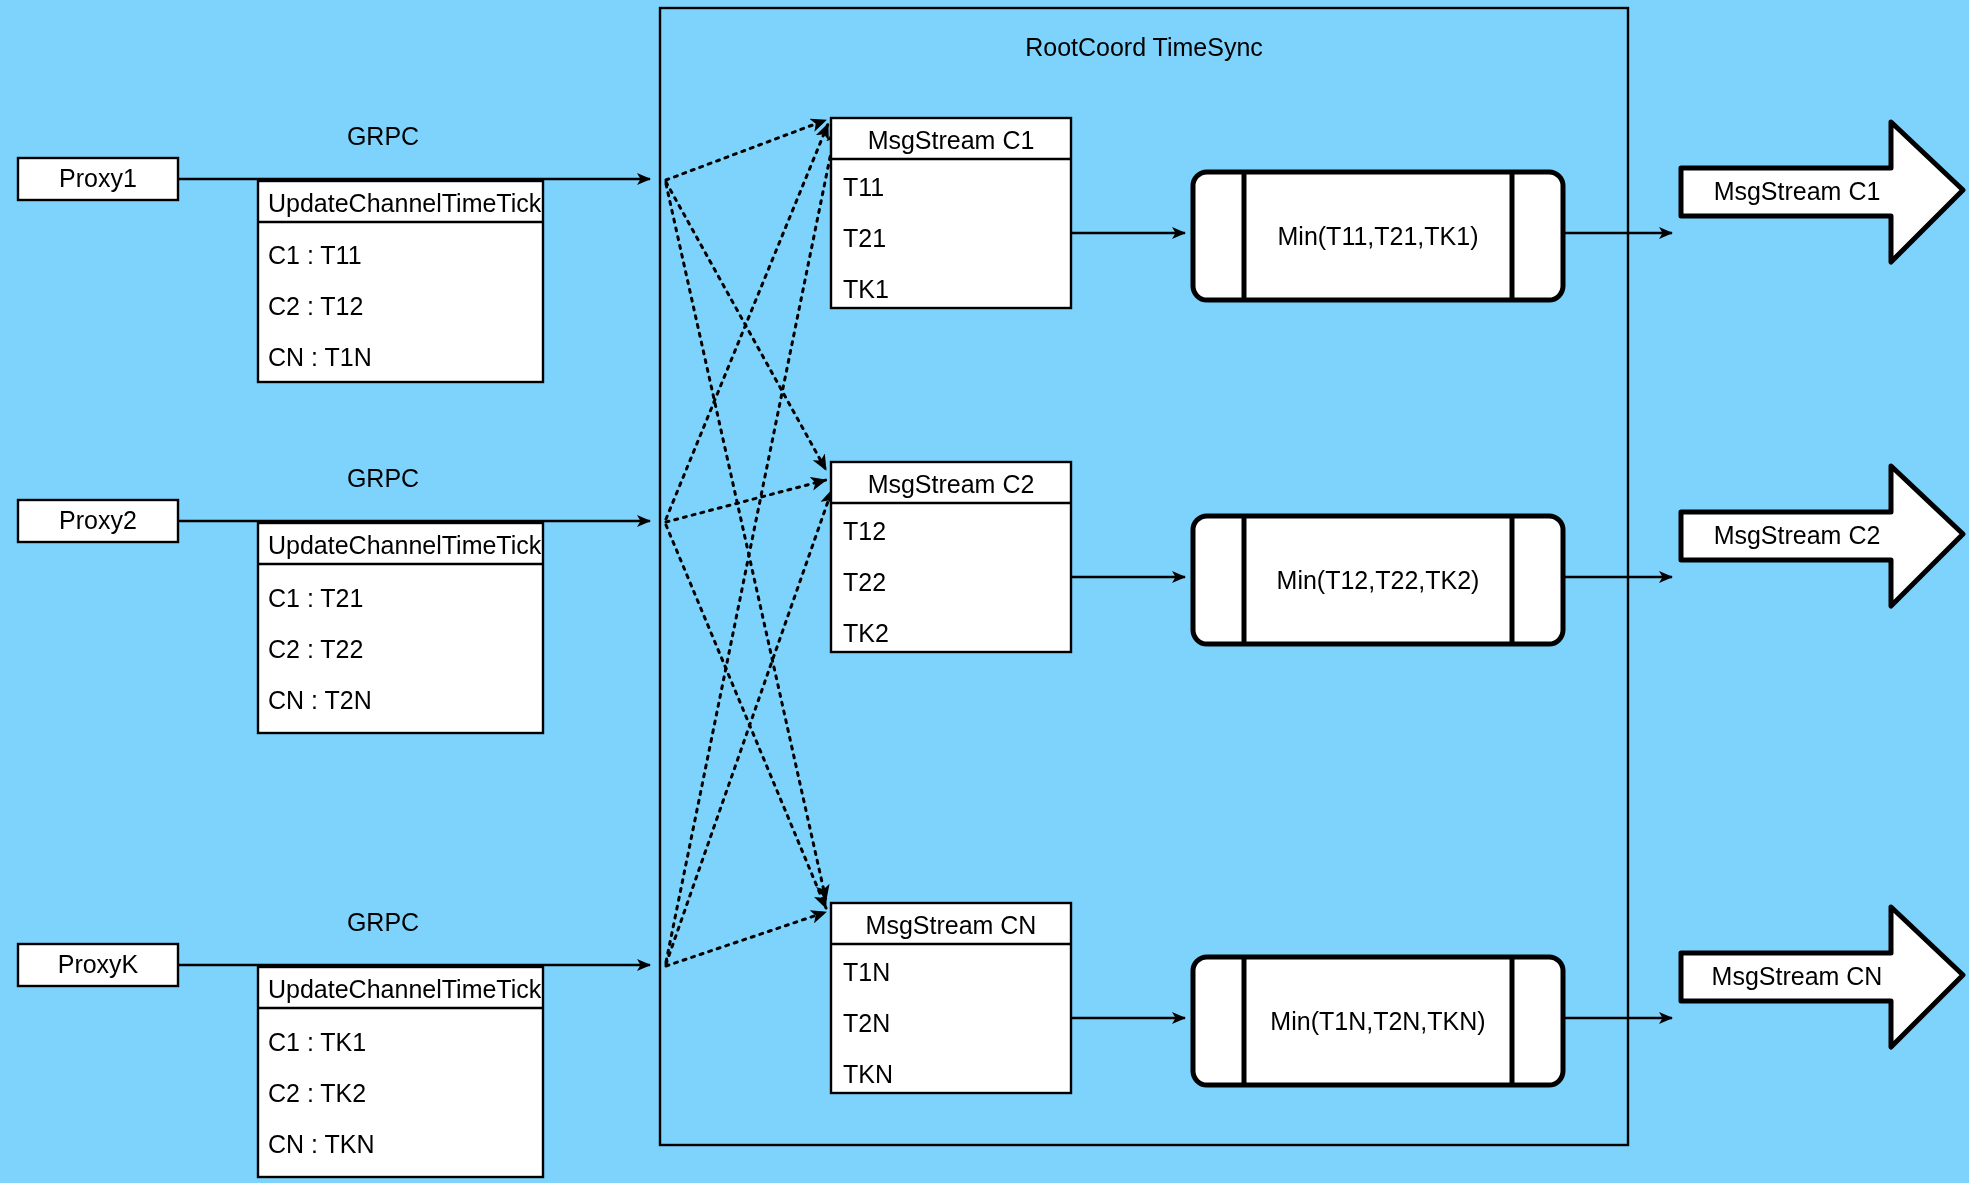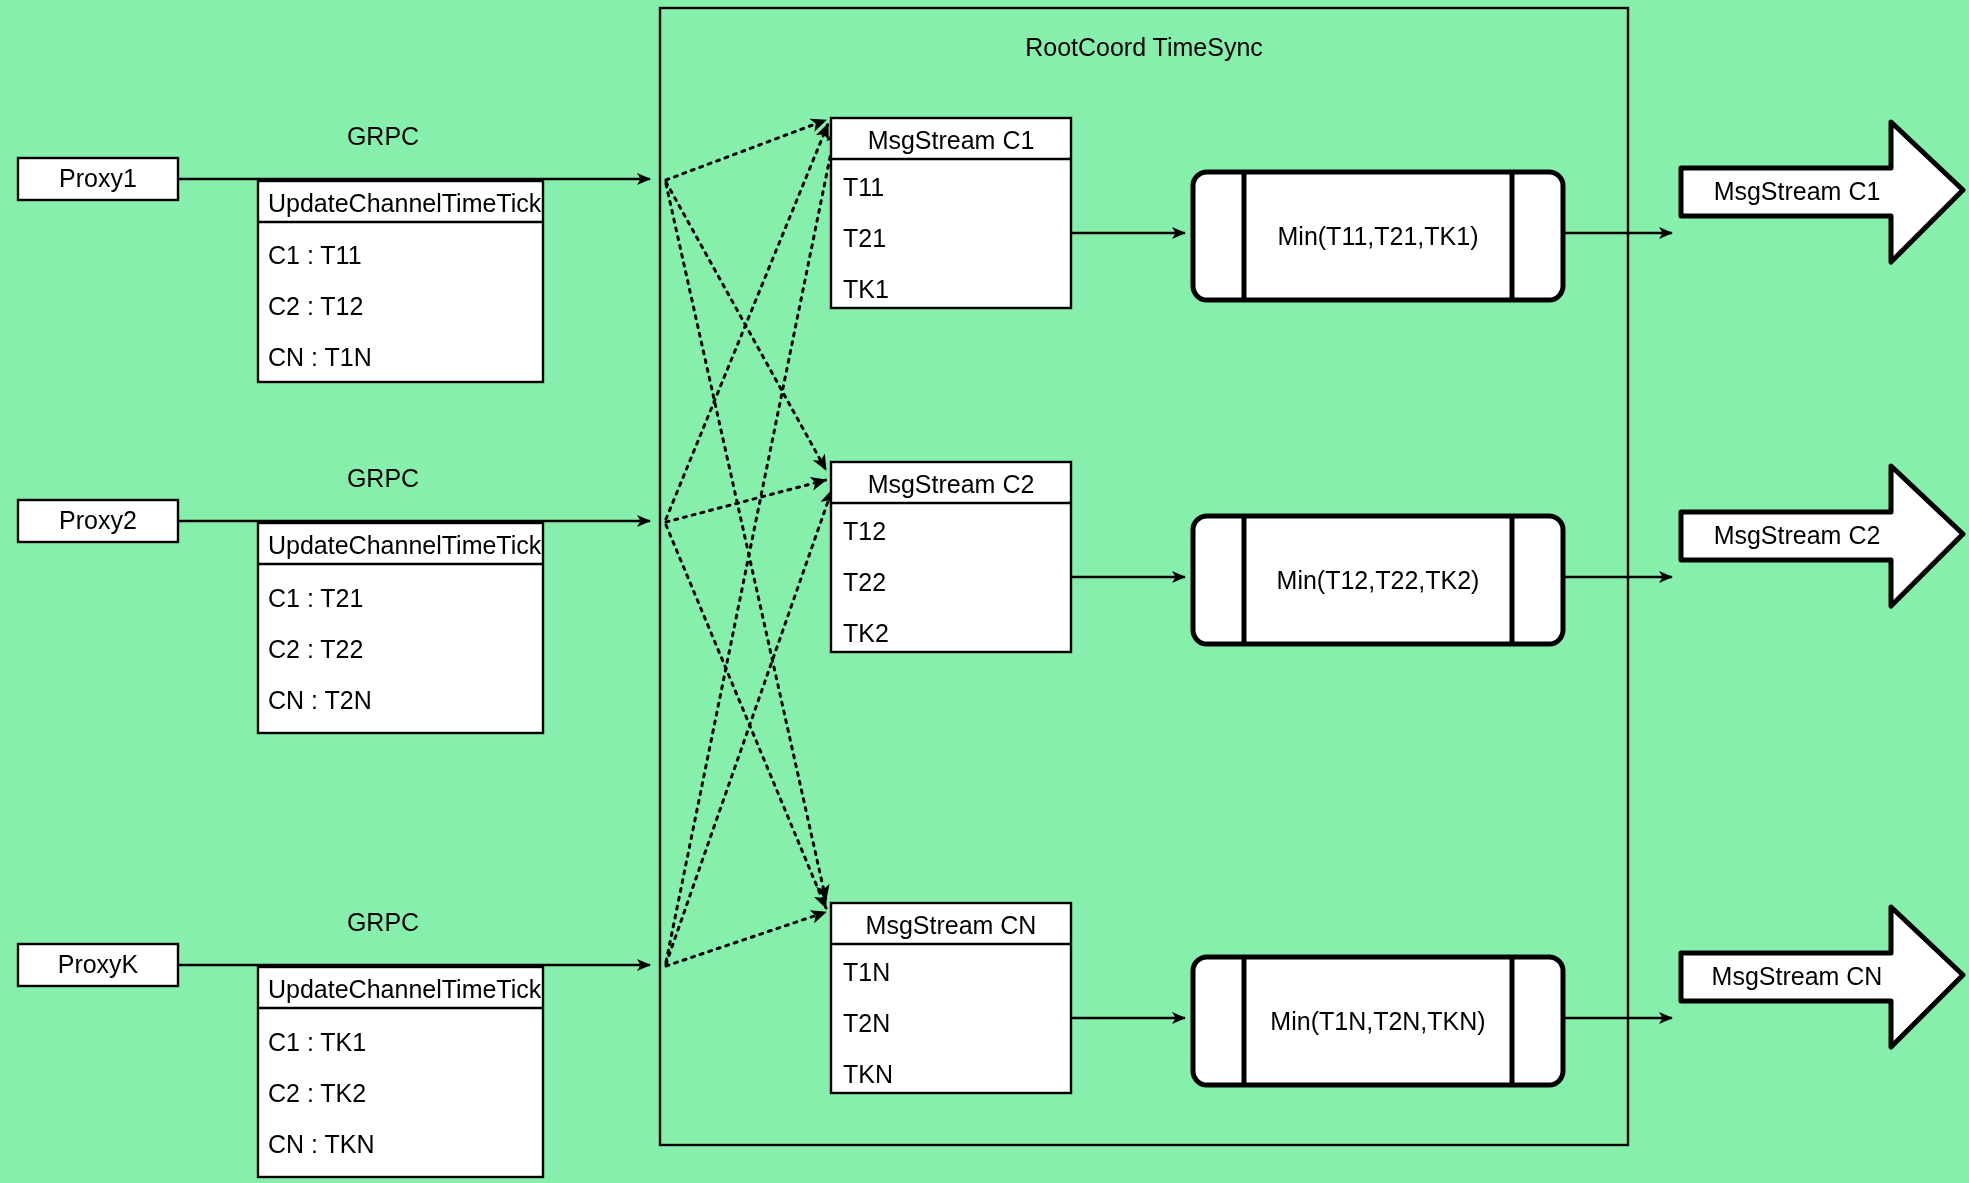--- a/index.html
+++ b/index.html
@@ -10,21 +10,21 @@
   body {
     width: 1969px;
     height: 1183px;
     overflow: hidden;
     font-family: "Liberation Sans", sans-serif;
   }
   #stage {
     position: relative;
     width: 1969px;
     height: 1183px;
-    background: #86efac;
+    background: #7dd3fc;
   }
   svg#diagram {
     position: absolute;
     top: 0;
     left: 0;
     width: 1969px;
     height: 1183px;
     display: block;
   }
   .shape-stroke {

